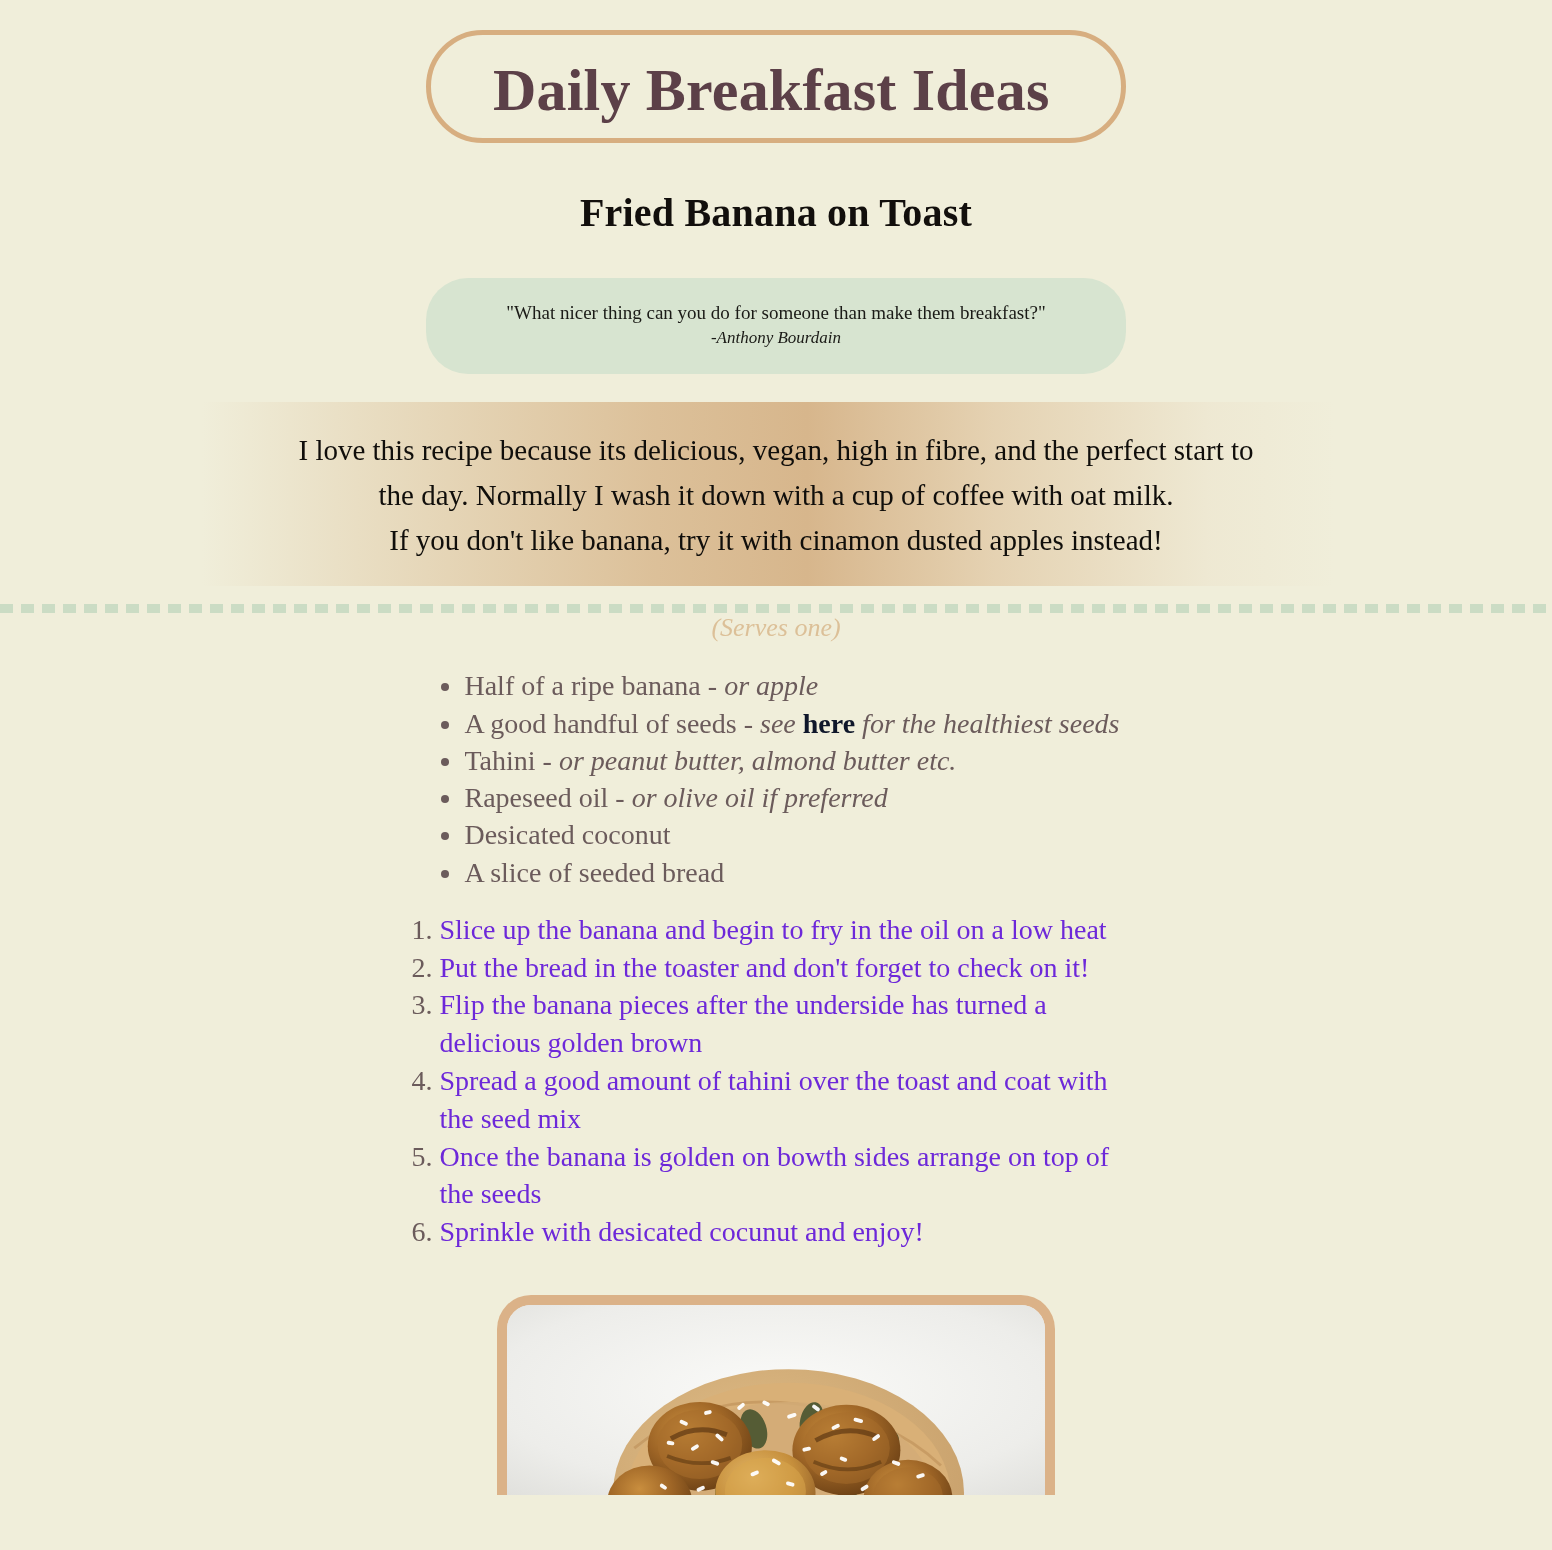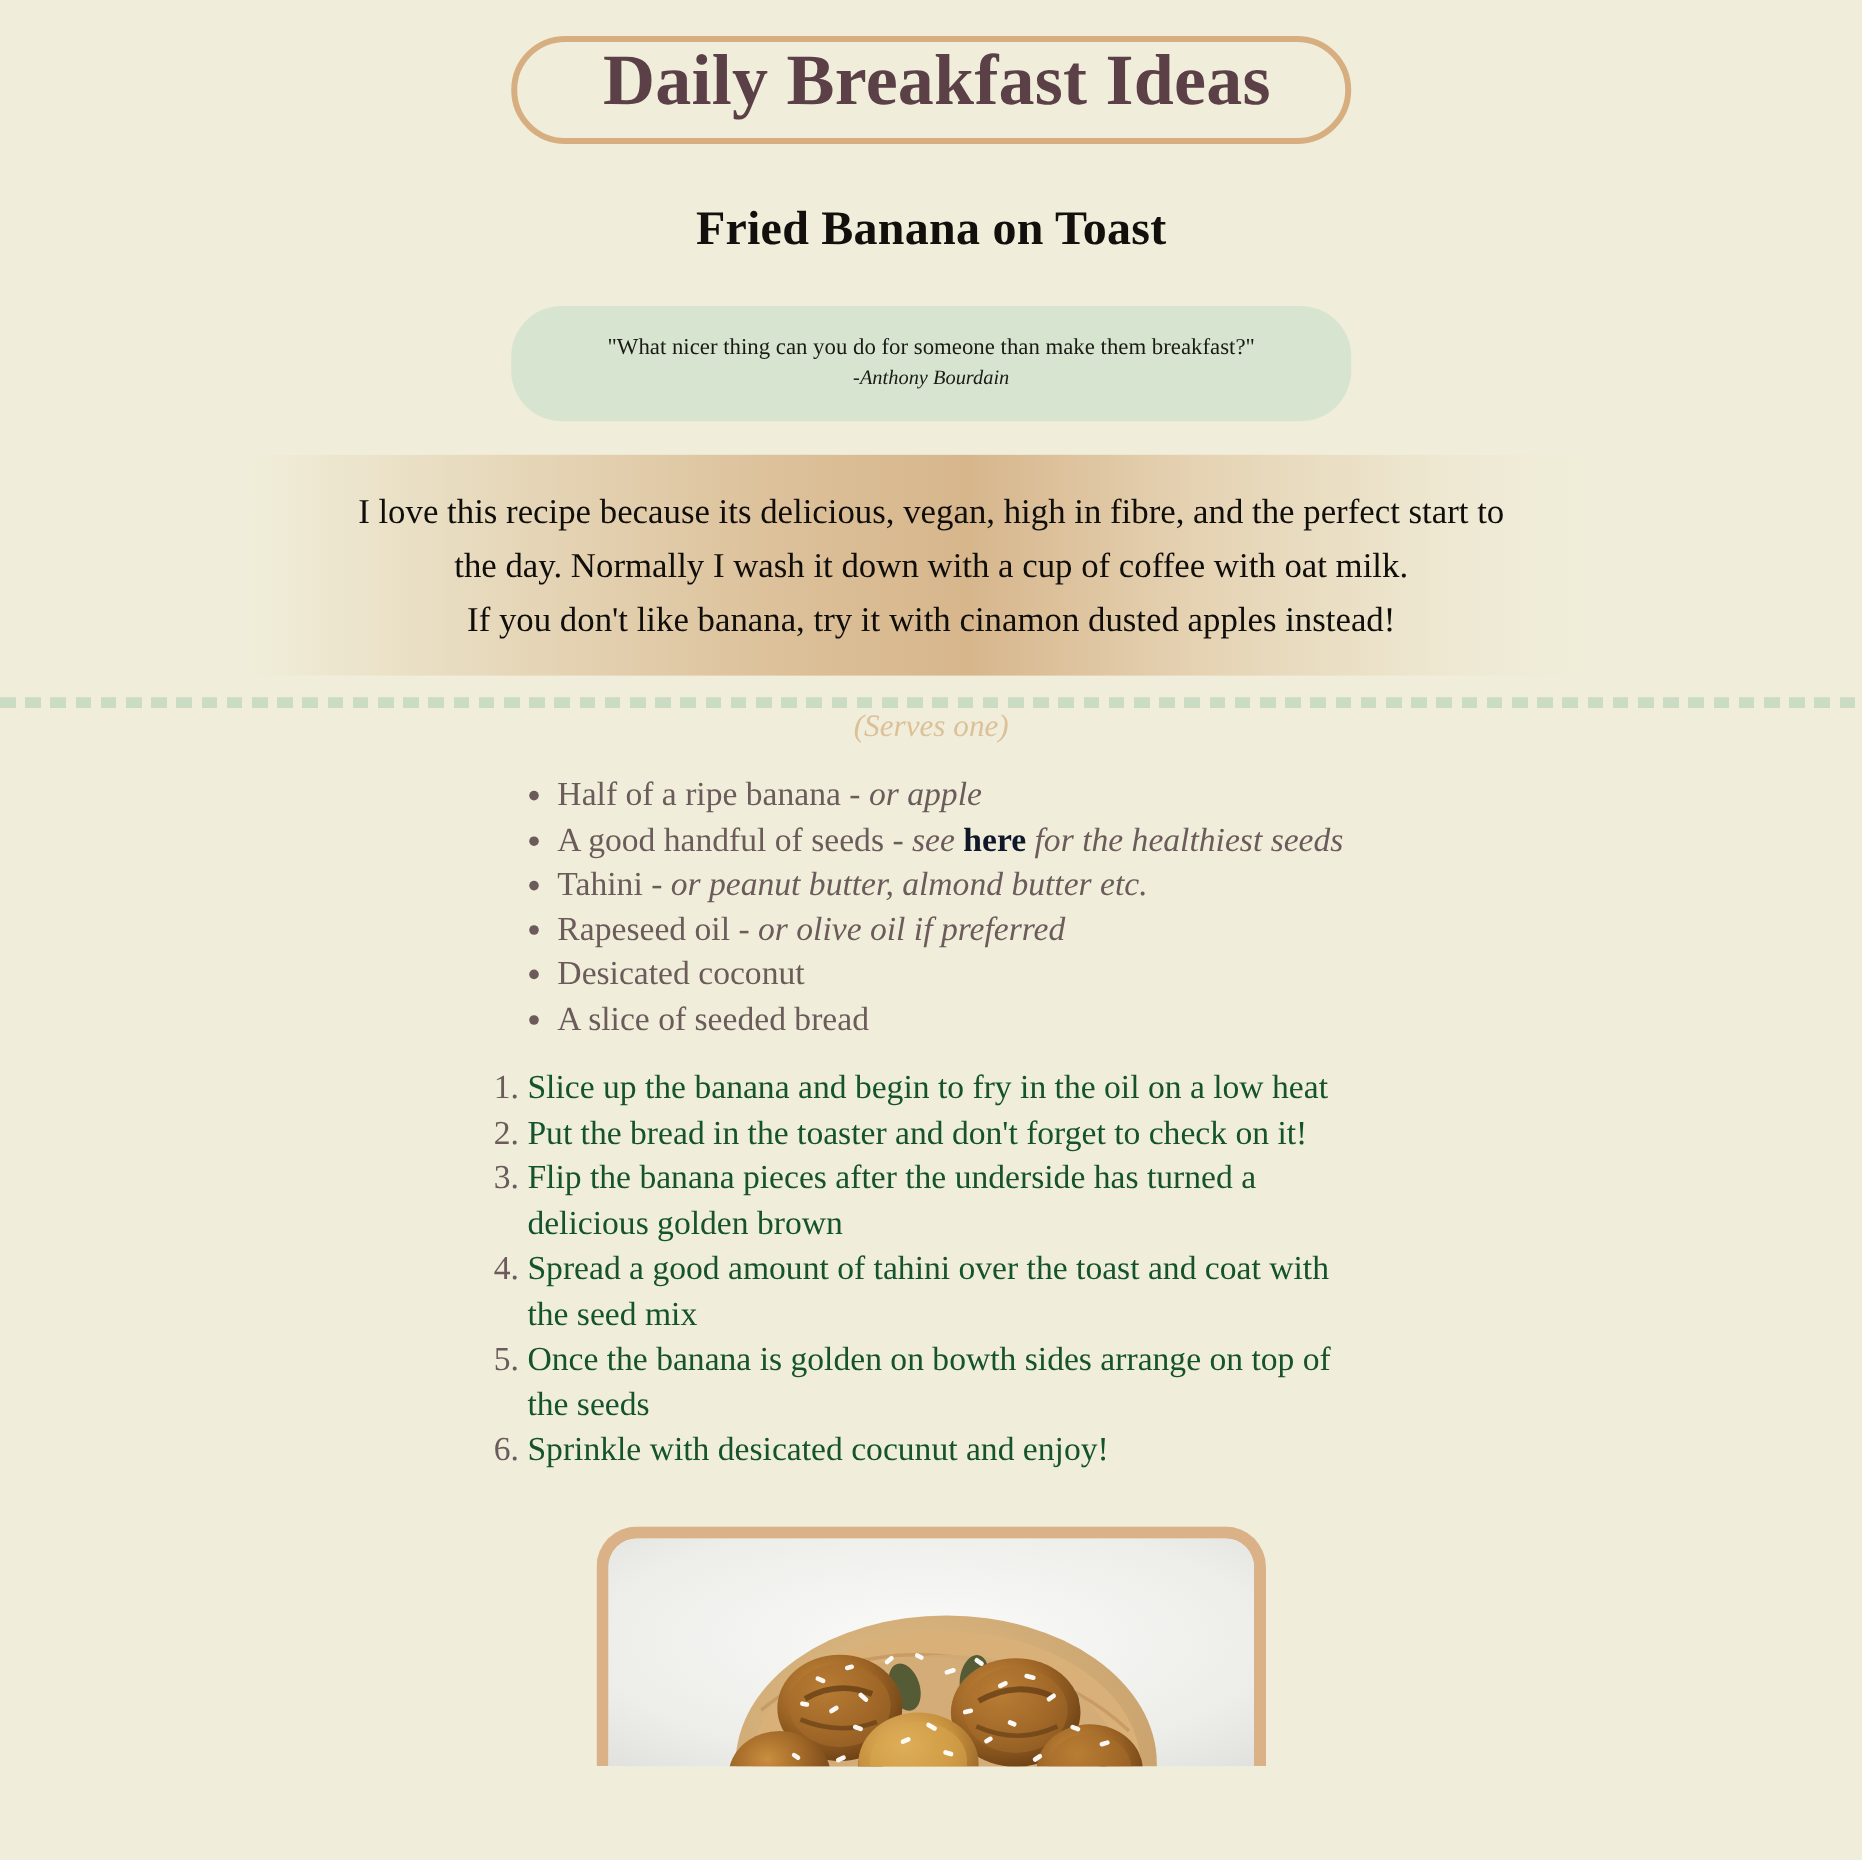--- a/index.html
+++ b/index.html
@@ -23,23 +23,23 @@
 
   
   .title-wrap {
     display: flex;
     justify-content: center;
     padding-top: 30px;
   }
   .title-banner {
     border: 5px solid #D7AE80;
     border-radius: 60px;
-    padding: 1px 62px 16px 62px;
+    padding: 24px 62px 16px 62px;
     min-width: 700px;
-    text-align: right;
+    text-align: left;
     box-sizing: border-box;
   }
   .title-banner h1 {
     margin: 0;
     font-size: 60px;
     font-weight: bold;
     color: #5C4048;
     letter-spacing: 0.2px;
     line-height: 1.05;
   }
@@ -165,21 +165,21 @@
   ol.recipe {
     margin: 20px 0 0 0;
     padding: 0 0 0 36px;
     list-style: decimal;
     width: 745px;
     box-sizing: border-box;
   }
   ol.recipe li {
     font-size: 28px;
     line-height: 1.35;
-    color: #14532d;
+    color: #6d28d9;
     margin: 0;
   }
   ol.recipe li::marker { color: #6B5B5B; }
 
   
   .photo-wrap {
     display: flex;
     justify-content: center;
     margin-top: 44px;
   }

